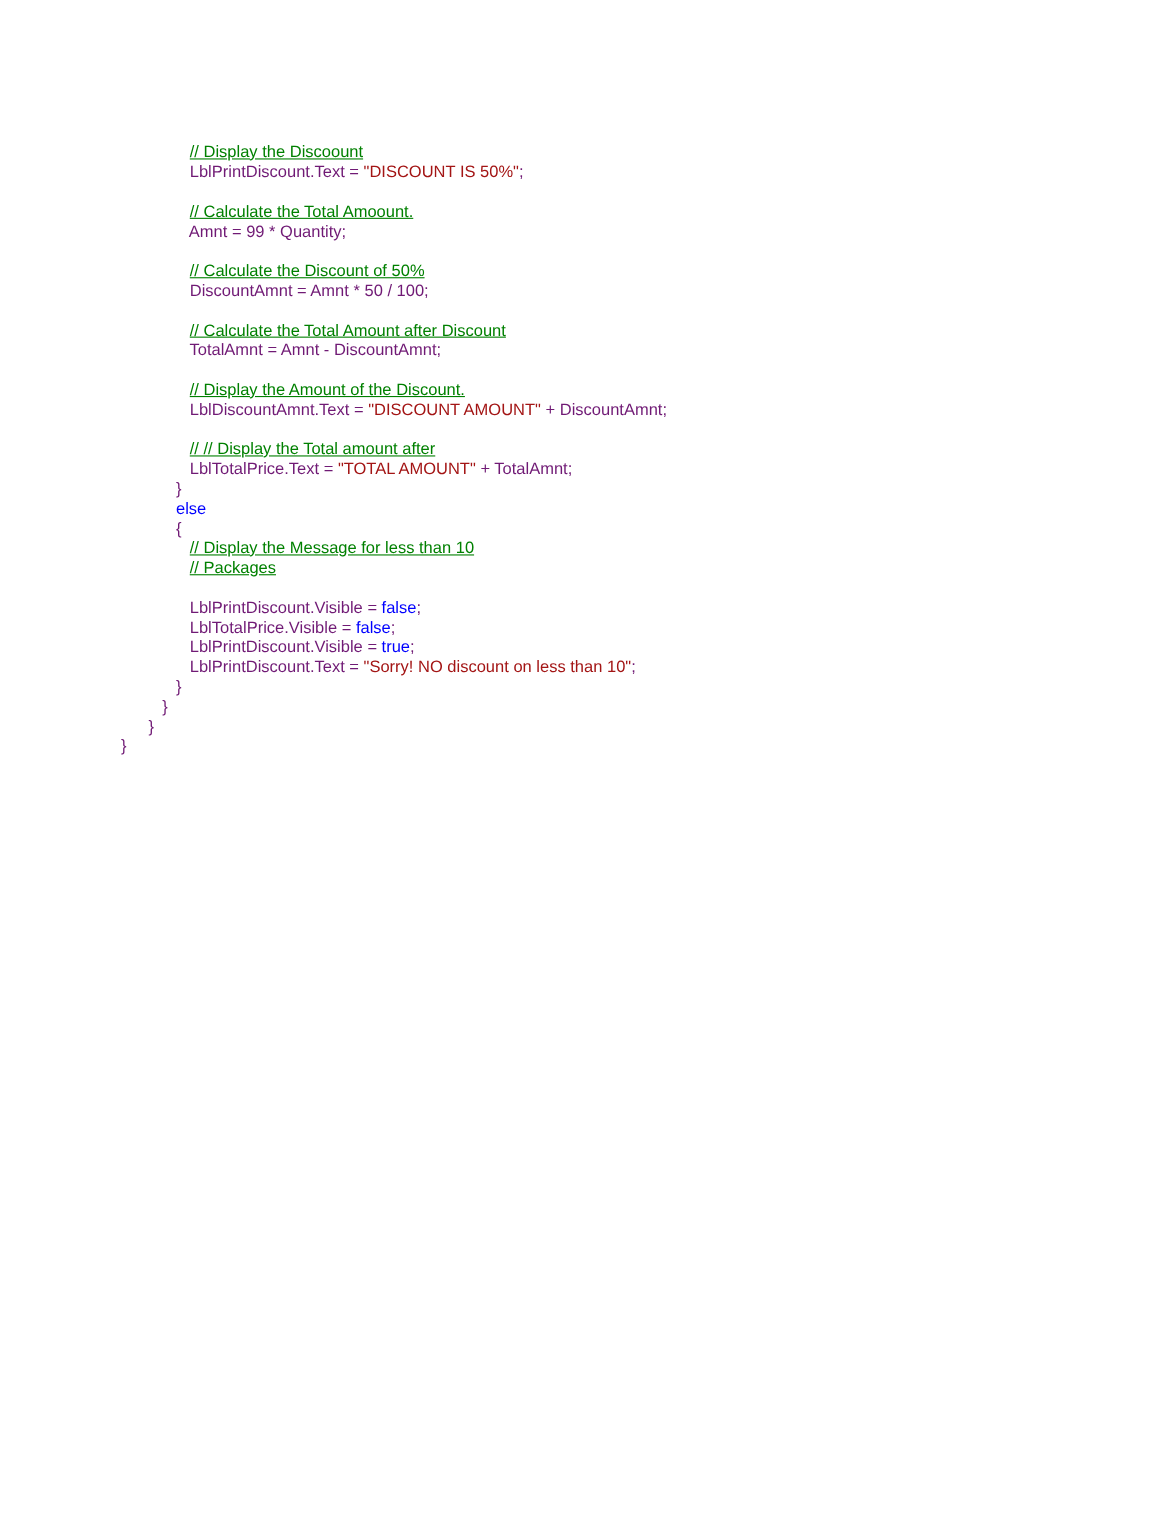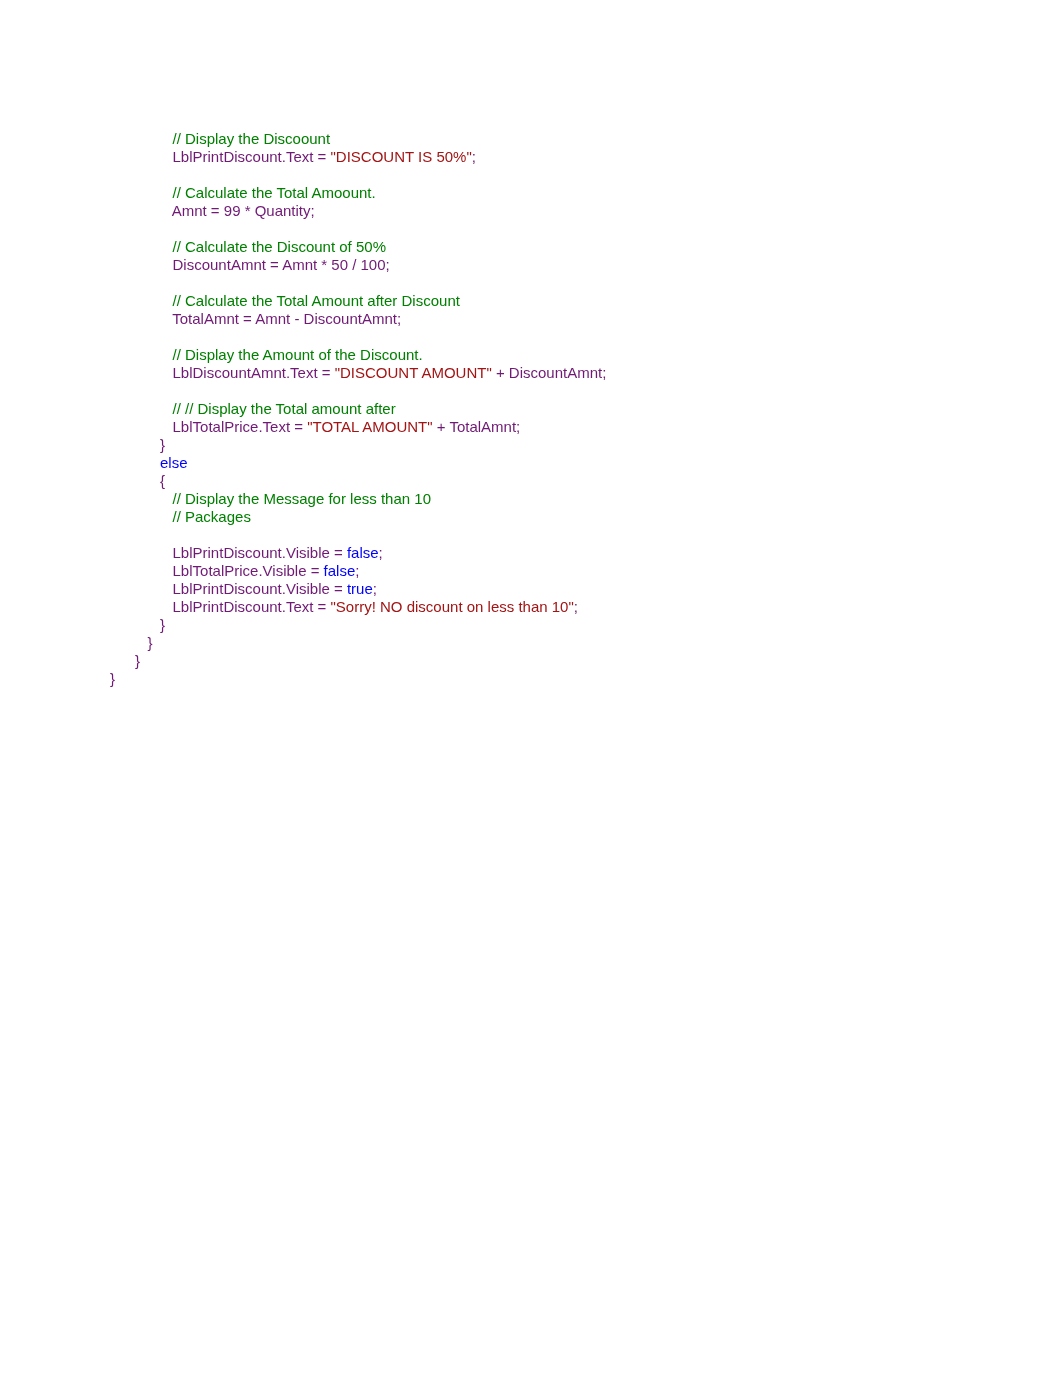--- a/index.html
+++ b/index.html
@@ -11,21 +11,21 @@
     font-family: "Segoe UI", "Helvetica Neue", Arial, sans-serif;
     font-size: 15px;
     line-height: 1.2;
   }
   .code-block {
     padding-top: 130px;
     padding-left: 110px;
     white-space: pre;
     font-family: "Segoe UI", "Helvetica Neue", Arial, sans-serif;
   }
-  .comment { color: #008000; }
+  .comment { color: #008000; text-decoration: underline; }
   .string  { color: #a31515; }
   .keyword { color: #0000ff; margin-top: 46px; }
   .plain   { color: #701a75; }
 </style>
 </head>
 <body>
 
 <div class="code-block" id="code-container"><div><span class="plain">               </span><span class="comment">// Display the Discoount</span></div><div><span class="plain">               </span><span class="plain">LblPrintDiscount.Text = </span><span class="string">"DISCOUNT IS 50%"</span><span class="plain">;</span></div><div>&nbsp;</div><div><span class="plain">               </span><span class="comment">// Calculate the Total Amoount.</span></div><div><span class="plain">               </span><span class="plain">Amnt = 99 * Quantity;</span></div><div>&nbsp;</div><div><span class="plain">               </span><span class="comment">// Calculate the Discount of 50%</span></div><div><span class="plain">               </span><span class="plain">DiscountAmnt = Amnt * 50 / 100;</span></div><div>&nbsp;</div><div><span class="plain">               </span><span class="comment">// Calculate the Total Amount after Discount</span></div><div><span class="plain">               </span><span class="plain">TotalAmnt = Amnt - DiscountAmnt;</span></div><div>&nbsp;</div><div><span class="plain">               </span><span class="comment">// Display the Amount of the Discount.</span></div><div><span class="plain">               </span><span class="plain">LblDiscountAmnt.Text = </span><span class="string">"DISCOUNT AMOUNT"</span><span class="plain"> + DiscountAmnt;</span></div><div>&nbsp;</div><div><span class="plain">               </span><span class="comment">// // Display the Total amount after</span></div><div><span class="plain">               </span><span class="plain">LblTotalPrice.Text = </span><span class="string">"TOTAL AMOUNT"</span><span class="plain"> + TotalAmnt;</span></div><div><span class="plain">            </span><span class="plain">}</span></div><div><span class="plain">            </span><span class="keyword">else</span></div><div><span class="plain">            </span><span class="plain">{</span></div><div><span class="plain">               </span><span class="comment">// Display the Message for less than 10</span></div><div><span class="plain">               </span><span class="comment">// Packages</span></div><div>&nbsp;</div><div><span class="plain">               </span><span class="plain">LblPrintDiscount.Visible = </span><span class="keyword">false</span><span class="plain">;</span></div><div><span class="plain">               </span><span class="plain">LblTotalPrice.Visible = </span><span class="keyword">false</span><span class="plain">;</span></div><div><span class="plain">               </span><span class="plain">LblPrintDiscount.Visible = </span><span class="keyword">true</span><span class="plain">;</span></div><div><span class="plain">               </span><span class="plain">LblPrintDiscount.Text = </span><span class="string">"Sorry! NO discount on less than 10"</span><span class="plain">;</span></div><div><span class="plain">            </span><span class="plain">}</span></div><div><span class="plain">         </span><span class="plain">}</span></div><div><span class="plain">      </span><span class="plain">}</span></div><div><span class="plain"></span><span class="plain">}</span></div></div>
 
 </body></html>

